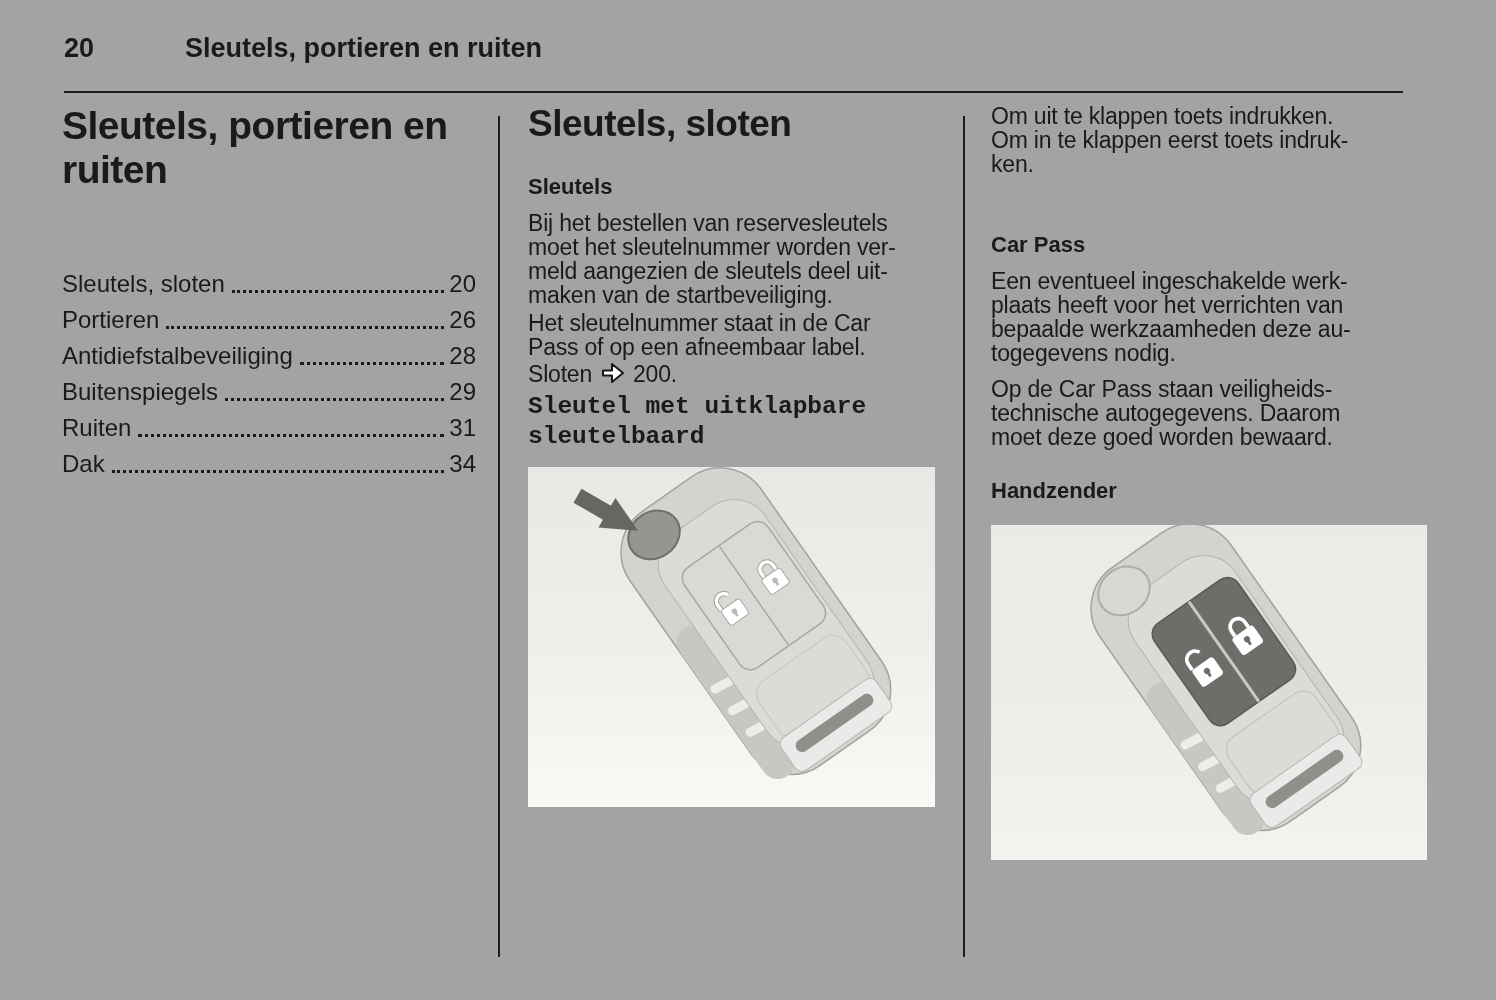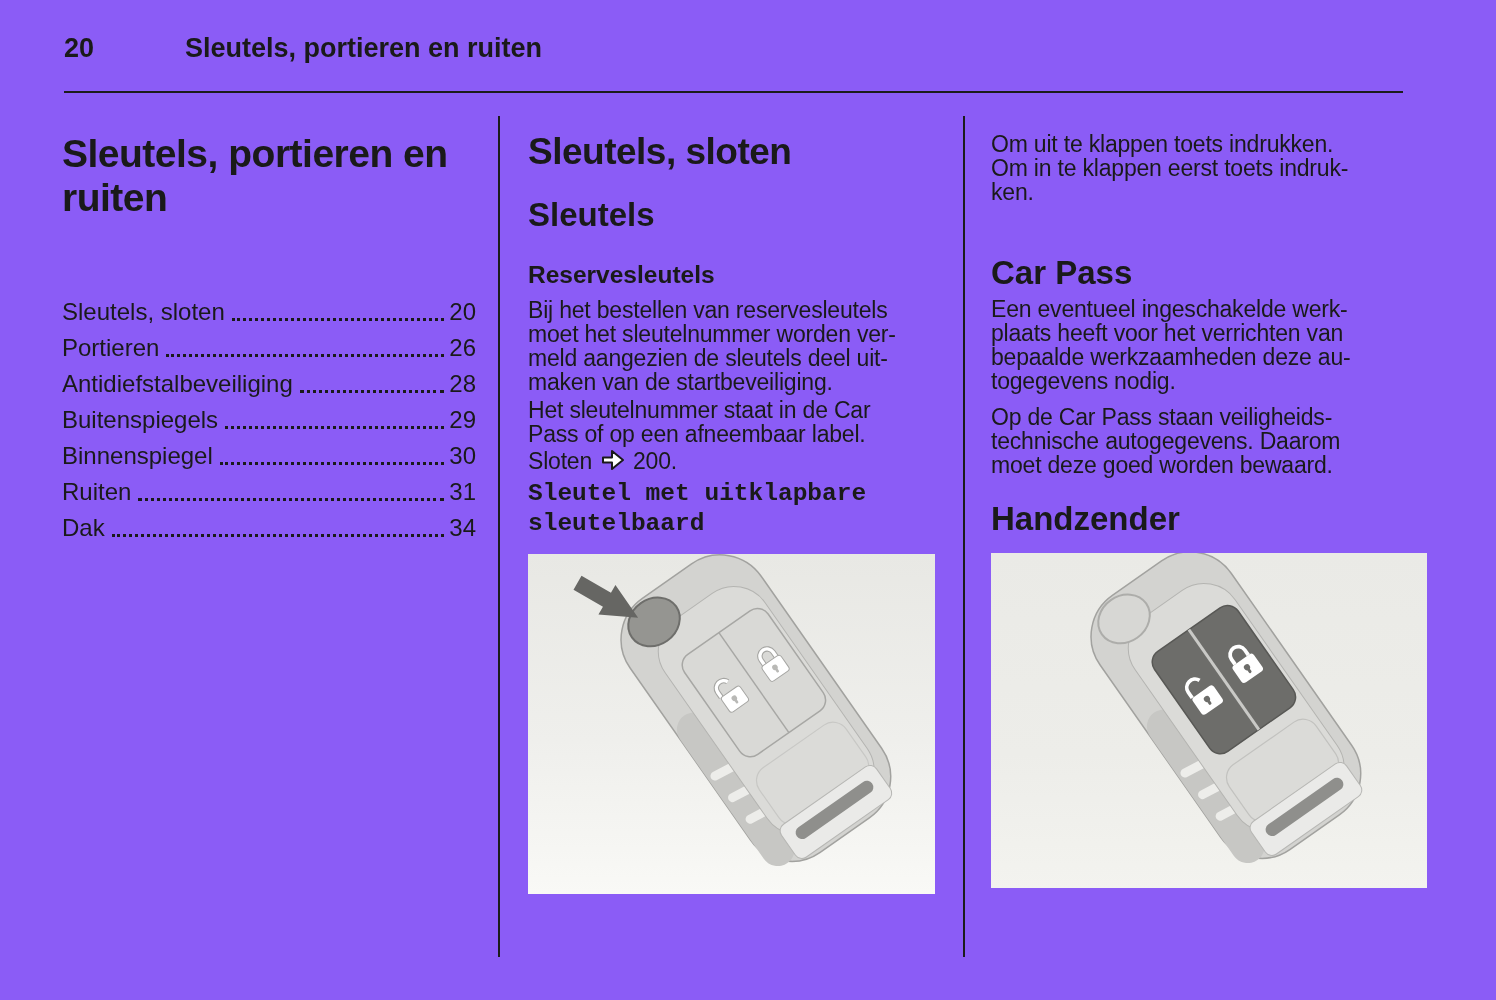--- a/index.html
+++ b/index.html
@@ -1,40 +1,40 @@
 <!DOCTYPE html>
 <html><head>
 <meta charset="utf-8">
 <style>
   html,body { margin:0; padding:0; background:#ffffff; }
   .page {
-    position:relative; width:1496px; height:1000px; background:#8b5cf6;
+    position:relative; width:1496px; height:1000px; background:#a3a3a3;
     font-family:"Liberation Sans", sans-serif; color:#1a1a1a; overflow:hidden;
   }
   .page-num  { position:absolute; left:64px;  top:33px; font-size:27px; font-weight:bold; }
   .header-title { position:absolute; left:185px; top:33px; font-size:27px; font-weight:bold; }
   .top-rule  { position:absolute; left:64px; top:91px; width:1339px; height:0; border-top:2px solid #1c1c1c; }
   .v-divider { position:absolute; top:116px; height:841px; width:2px; background:#1c1c1c; }
   .v1 { left:498px; }  .v2 { left:963px; }
 
-  .col { position:absolute; top:132px; }
+  .col { position:absolute; top:104px; }
   .col-left  { left:62px;  width:414px; }
   .col-mid   { left:528px; width:410px; }
   .col-right { left:991px; width:444px; }
 
   .chapter-title { margin:0; font-size:39px; line-height:44px; font-weight:bold;
                    letter-spacing:-0.5px; white-space:pre; }
   .toc { margin-top:70px; }
   .toc-row  { display:flex; align-items:flex-end; height:36px; font-size:24px; }
   .toc-label{ white-space:nowrap; }
   .toc-dots { flex:1; margin:0 5px 5px 7px; border-bottom:3px dotted #1a1a1a; }
   .toc-page { white-space:nowrap; }
 
   .h-xl { margin:0; font-size:37px; line-height:40px; font-weight:bold; letter-spacing:-0.5px; white-space:pre; }
-  .h-lg { margin:0; font-size:33px; line-height:32px; font-weight:bold; white-space:pre; }
+  .h-lg { margin:0; font-size:22px; line-height:32px; font-weight:bold; white-space:pre; }
   .h-md { margin:0; font-size:24.5px; line-height:30px; font-weight:bold; white-space:pre; }
   .body { margin:0; font-size:23px; line-height:24px; letter-spacing:-0.2px; white-space:pre; }
 
   .mt-sleutels   { margin-top:27px; }
   .mt-reserve    { margin-top:29px; }
   .mt-p1         { margin-top:4px; }
   .mt-p2         { margin-top:8px; }
   .mt-ref        { margin-top:2px; }
   .mt-flip       { margin-top:6px;font-family:Liberation Mono, monospace; }
   .mt-figmid     { margin-top:15px; }
@@ -79,41 +79,35 @@
         <span class="toc-label">Antidiefstalbeveiliging</span>
         <span class="toc-dots"></span>
         <span class="toc-page">28</span>
       </div>
       <div class="toc-row">
         <span class="toc-label">Buitenspiegels</span>
         <span class="toc-dots"></span>
         <span class="toc-page">29</span>
       </div>
       <div class="toc-row">
-        <span class="toc-label">Binnenspiegel</span>
-        <span class="toc-dots"></span>
-        <span class="toc-page">30</span>
-      </div>
-      <div class="toc-row">
         <span class="toc-label">Ruiten</span>
         <span class="toc-dots"></span>
         <span class="toc-page">31</span>
       </div>
       <div class="toc-row">
         <span class="toc-label">Dak</span>
         <span class="toc-dots"></span>
         <span class="toc-page">34</span>
       </div>
     </div>
   </div>
 
   <div class="col col-mid">
     <h2 class="h-xl">Sleutels, sloten</h2>
     <h3 class="h-lg mt-sleutels">Sleutels</h3>
-    <h4 class="h-md mt-reserve">Reservesleutels</h4>
     <p class="body mt-p2">Bij het bestellen van reservesleutels
 moet het sleutelnummer worden ver-
 meld aangezien de sleutels deel uit-
 maken van de startbeveiliging.</p>
     <p class="body mt-p1">Het sleutelnummer staat in de Car
 Pass of op een afneembaar label.</p>
     <p class="body mt-ref"><span>Sloten</span><svg class="ref-arrow" width="26" height="24" viewBox="0 0 26 24">
           <path d="M3 9.5 H12 V3 L23 12 L12 21 V14.5 H3 z" fill="#ffffff" stroke="#1a1a1a" stroke-width="2" stroke-linejoin="round"></path>
         </svg><span>200.</span></p>
     <h4 class="h-md mt-flip">Sleutel met uitklapbare

